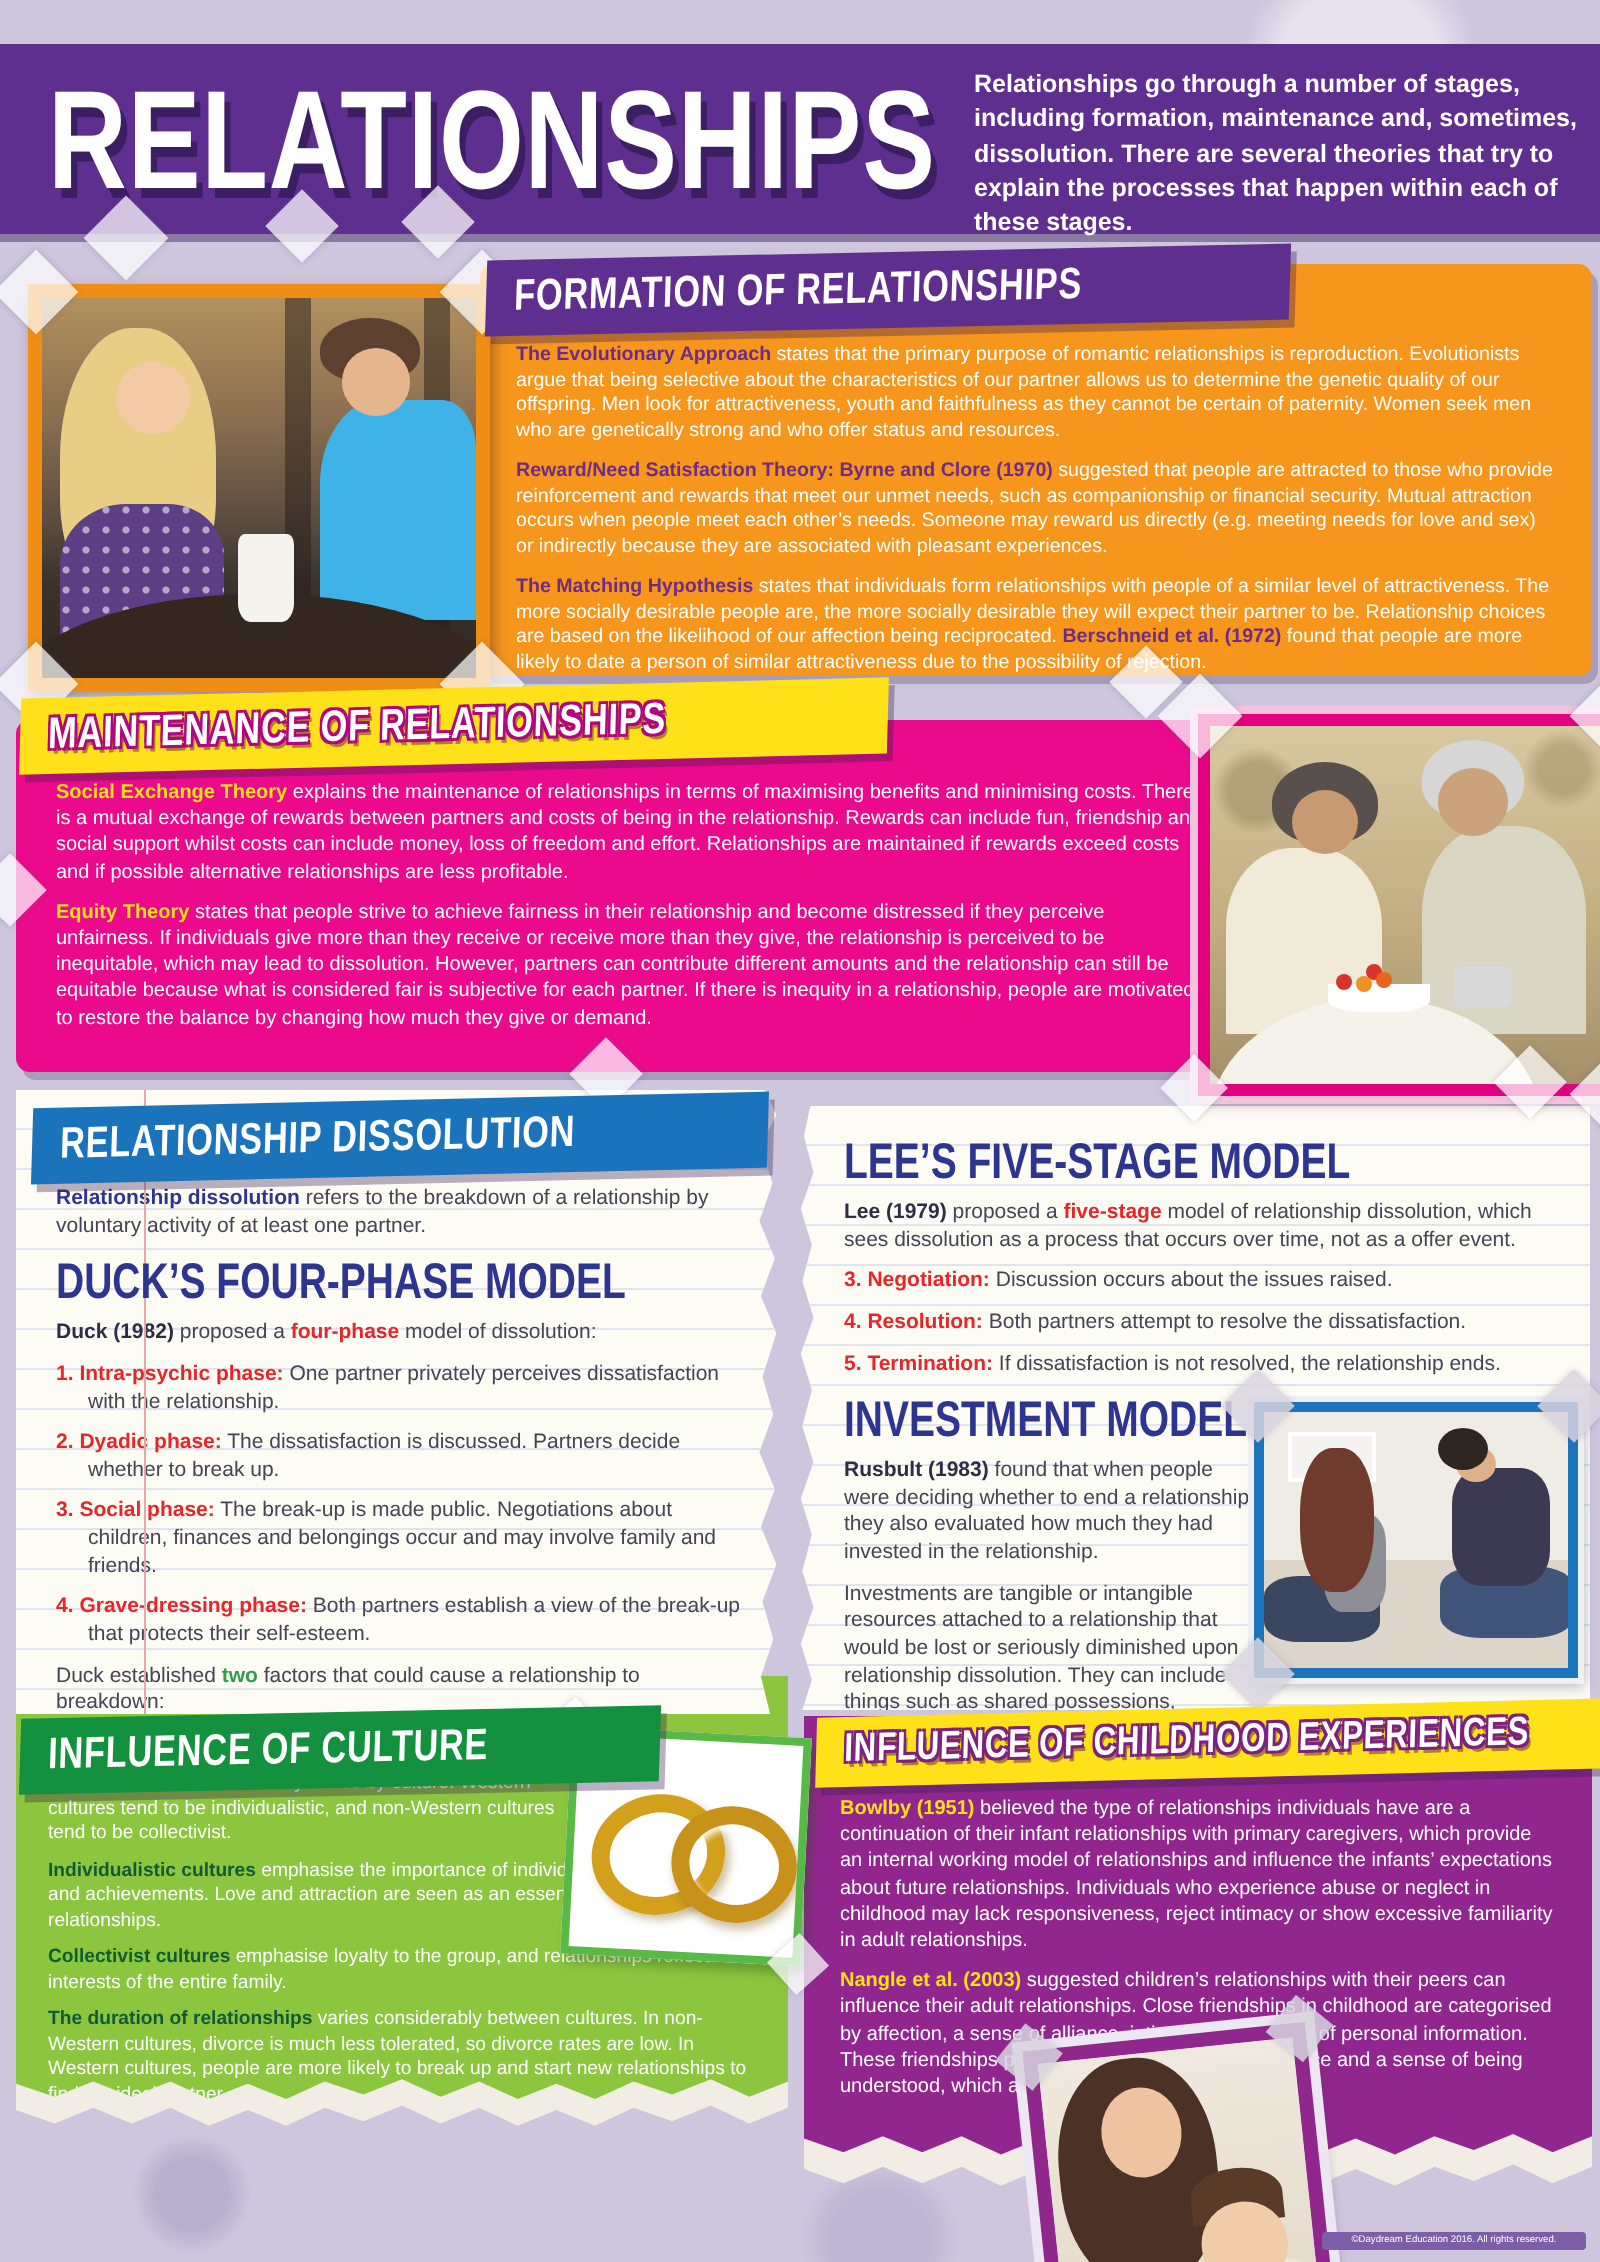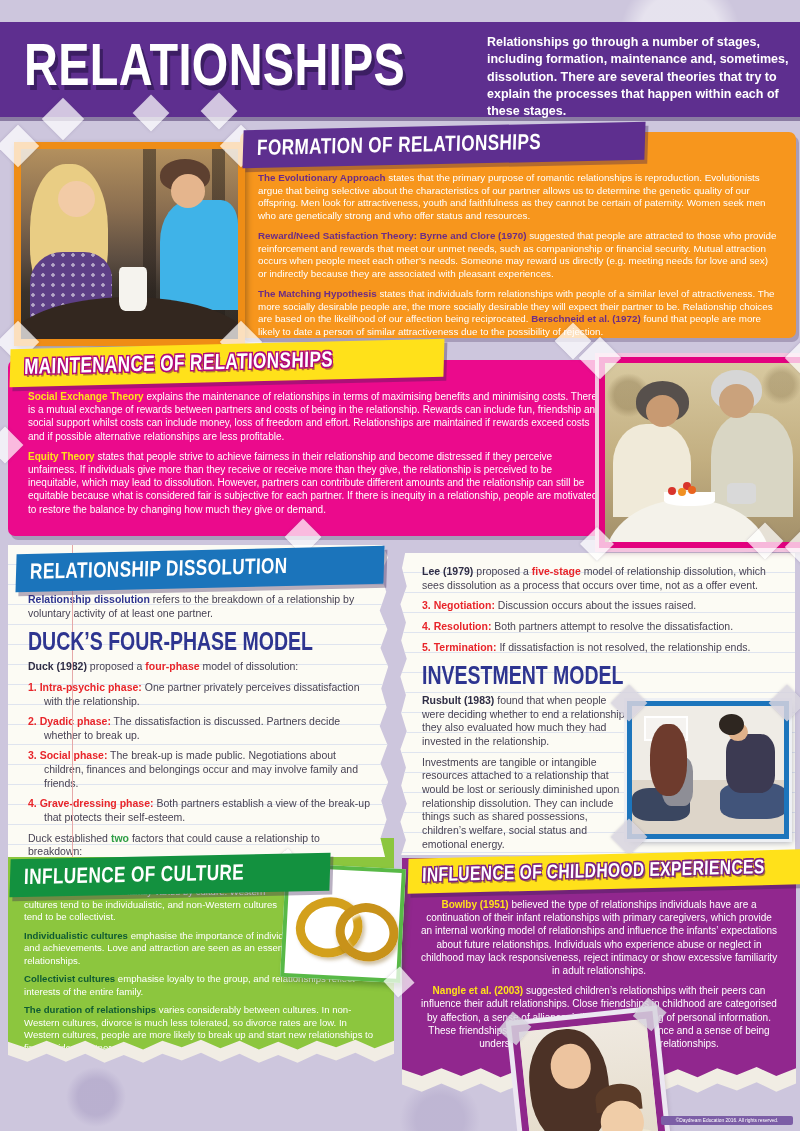--- a/index.html
+++ b/index.html
@@ -15,21 +15,21 @@
       radial-gradient(circle at 8% 32%, rgba(255,255,255,.35) 0 26px, transparent 40px),
       radial-gradient(circle at 96% 47%, rgba(169,158,196,.5) 0 22px, transparent 36px),
       radial-gradient(circle at 12% 97%, rgba(169,158,196,.55) 0 18px, transparent 30px),
       radial-gradient(circle at 55% 99%, rgba(169,158,196,.4) 0 24px, transparent 40px);
   }
   .cond { display:inline-block; transform:scaleX(.78); transform-origin:left center;
           white-space:nowrap; font-weight:bold; letter-spacing:.5px; }
   
   .header-bar { position:absolute; left:0; top:22px; width:800px; height:95px;
     background:#5e2f8f; box-shadow:0 4px 0 rgba(58,30,90,.45); }
-  .poster-title { position:absolute; left:24px; top:8px; font-size:60px; font-weight:bold;
+  .poster-title { position:absolute; left:24px; top:8px; font-size:70px; font-weight:bold;
     color:#ffffff; text-shadow:4px 5px 0 #3c1e63; letter-spacing:1px; }
   .poster-intro { position:absolute; left:487px; top:12px; width:302px;
     color:#fff; font-weight:bold; font-size:12.5px; line-height:1.38; }
   
   .banner { position:absolute; z-index:6; padding:5px 24px 7px 14px;
     box-shadow:3px 4px 0 rgba(55,30,80,.35); }
   .banner .cond { font-size:22px; color:#fff; }
   .banner-purple { background:#5e2f8f; transform:rotate(-1.2deg) skewX(-3deg); }
   .banner-blue   { background:#1b74bb; transform:rotate(-1.3deg) skewX(-3deg); }
   .banner-green  { background:#13913f; transform:rotate(-1.2deg) skewX(-3deg); }
@@ -76,21 +76,21 @@
     clip-path:polygon(0 0,100% 0,100% 93%,95% 96.5%,90% 92.5%,85% 96%,80% 93%,75% 97%,70% 93.5%,65% 97%,60% 93%,55% 96.5%,50% 92.5%,45% 96%,40% 93%,35% 97%,30% 93.5%,25% 97%,20% 93%,15% 96.5%,10% 93%,5% 96.5%,0 93.5%); }
   .culture-backing { left:8px; top:838px; width:386px; height:226px; }
   .culture-box { height:218px; background:#8cc63e; padding:36px 16px 0 16px;
     font-size:9.6px; line-height:1.3; }
   .culture-box p { margin:0 0 6px 0; color:#fff; }
   .culture-p1 { width:258px; }
   .lead-green { color:#0f5b33; font-weight:bold; }
   .child-backing { left:402px; top:858px; width:394px; height:236px; }
   .child-box { height:226px; background:#91278e; padding:40px 18px 0 18px;
     font-size:10px; line-height:1.32; }
-  .child-box p { margin:0 0 7px 0; color:#fff;text-align:center; }
+  .child-box p { margin:0 0 7px 0; color:#fff; }
   
   .photo { position:absolute; z-index:4; }
   .photo .scene { position:absolute; inset:0; overflow:hidden; }
   .shape { position:absolute; }
   .photo-cafe { left:14px; top:142px; width:217px; height:190px; border:7px solid #ef8d15;
     background:#7a6650; box-shadow:2px 3px 6px rgba(60,40,20,.4); }
   .cafe-bg { inset:0; background:linear-gradient(180deg,#b3905e 0%,#8a6e50 32%,#5c4d41 58%,#3a332c 75%,#2e2822 100%); }
   .cafe-win { inset:0; background:linear-gradient(90deg, transparent 0 56%, rgba(35,28,24,.5) 56% 62%, transparent 62% 88%, rgba(35,28,24,.5) 88% 94%, transparent 94%); }
   .cafe-w-hair { left:4%; top:8%; width:36%; height:74%; background:#e9cd84; border-radius:46% 46% 40% 40%; }
   .cafe-w-face { left:17%; top:17%; width:17%; height:19%; background:#f2cba6; border-radius:50%; }
@@ -252,20 +252,21 @@
     <p class="hang"><span class="red-accent">1. </span><span class="red-accent">Intra-psychic phase:</span><span> One partner privately perceives dissatisfaction with the relationship.</span></p>
     <p class="hang"><span class="red-accent">2. </span><span class="red-accent">Dyadic phase:</span><span> The dissatisfaction is discussed. Partners decide whether to break up.</span></p>
     <p class="hang"><span class="red-accent">3. </span><span class="red-accent">Social phase:</span><span> The break-up is made public. Negotiations about children, finances and belongings occur and may involve family and friends.</span></p>
     <p class="hang"><span class="red-accent">4. </span><span class="red-accent">Grave-dressing phase:</span><span> Both partners establish a view of the break-up that protects their self-esteem.</span></p>
     <p><span>Duck established </span><span class="green-accent">two</span><span> factors that could cause a relationship to breakdown:</span></p>
     <p class="bullet"><span class="green-accent">Predisposing (personal) factors</span><span> such as bad personal habits, changes in interests or poor social skills.</span></p>
     <p class="bullet"><span class="green-accent">Precipitating (situational) factors</span><span> such as deception, boredom, relocation or conflict.</span></p>
   </div>
 
   <div class="paper paper-right">
+    <span class="h-navy"><span class="cond">LEE’S FIVE-STAGE MODEL</span></span>
     <p><span class="bold-dark">Lee (1979)</span><span> proposed a </span><span class="red-accent">five-stage</span><span> model of relationship dissolution, which sees dissolution as a process that occurs over time, not as a offer event.</span></p>
     <p class="hang"><span class="red-accent">3. </span><span class="red-accent">Negotiation:</span><span> Discussion occurs about the issues raised.</span></p>
     <p class="hang"><span class="red-accent">4. </span><span class="red-accent">Resolution:</span><span> Both partners attempt to resolve the dissatisfaction.</span></p>
     <p class="hang"><span class="red-accent">5. </span><span class="red-accent">Termination:</span><span> If dissatisfaction is not resolved, the relationship ends.</span></p>
     <span class="h-navy"><span class="cond">INVESTMENT MODEL</span></span>
     <p class="invest-text"><span class="bold-dark">Rusbult (1983)</span><span> found that when people were deciding whether to end a relationship, they also evaluated how much they had invested in the relationship.</span></p>
     <p class="invest-text">Investments are tangible or intangible resources attached to a relationship that would be lost or seriously diminished upon relationship dissolution. They can include things such as shared possessions, children’s welfare, social status and emotional energy.</p>
   </div>
 
   <div class="photo photo-b2b">

